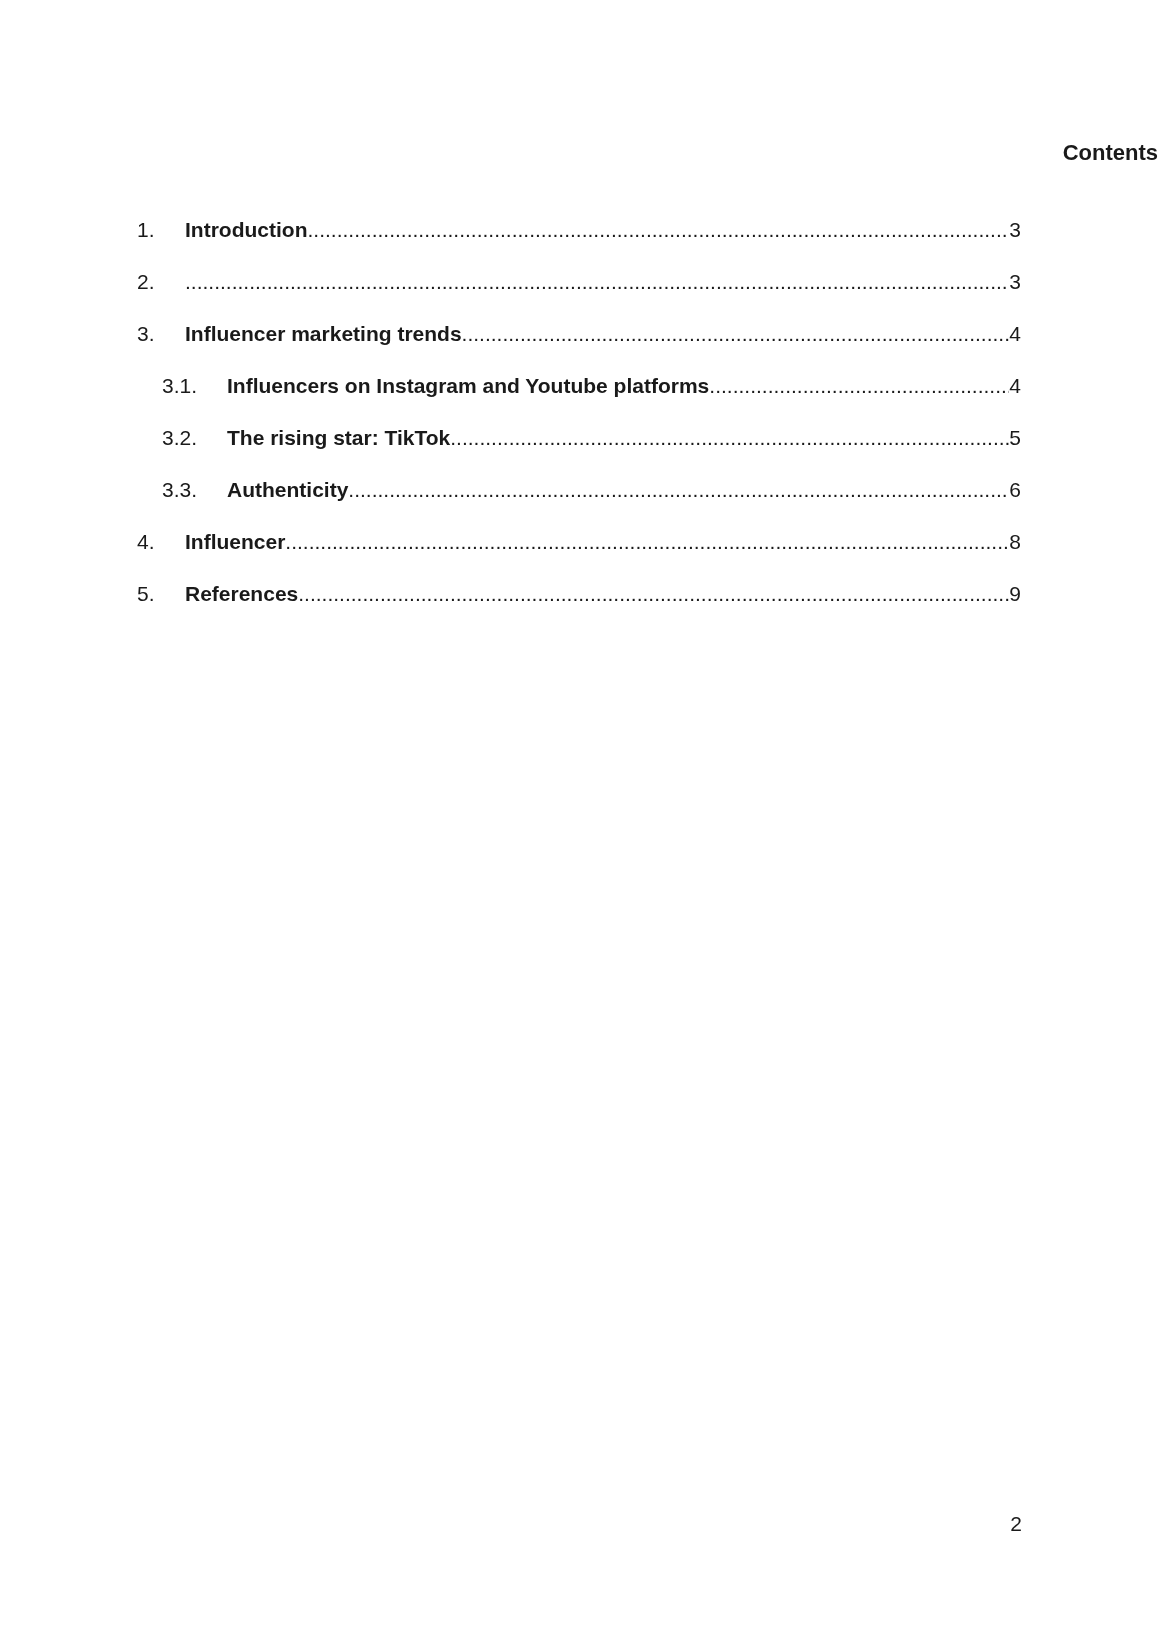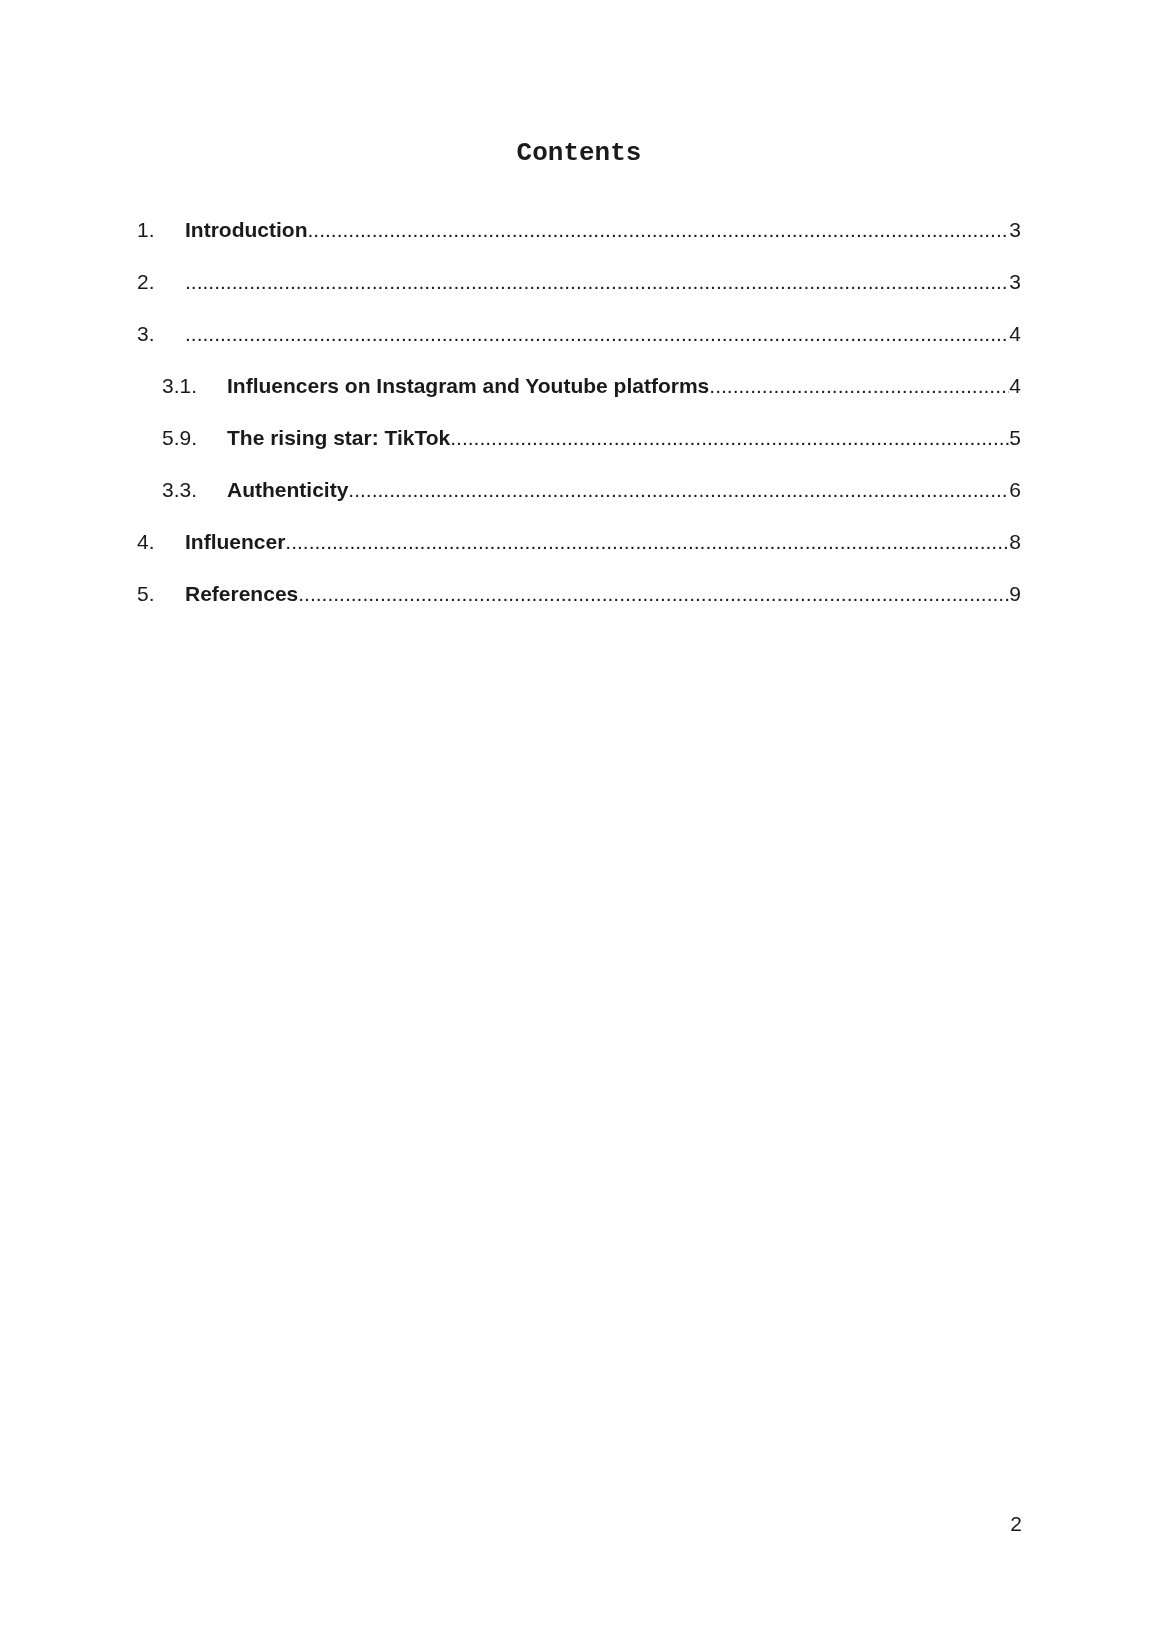--- a/index.html
+++ b/index.html
@@ -14,25 +14,24 @@
     color: var(--text-color, #1a1a1a);
     font-family: "Liberation Sans", sans-serif;
     overflow: hidden;
   }
   .doc-title {
     position: absolute;
     top: 140px;
     left: 0;
     width: 100%;
     margin: 0;
-    text-align: center;
-    font-size: 26px;
+    text-align: right;
+    font-size: 22px;
     line-height: 26px;
     font-weight: 700;
-    font-family: Liberation Mono, monospace;
   }
   .toc {
     position: absolute;
     left: 137px;
     right: 137px;
     top: 204px;
   }
   .toc-row {
     display: flex;
     height: 52px;
@@ -81,33 +80,34 @@
   </div>
 
   <div class="toc-row level-1">
     <span class="toc-num">2.</span>
     <span class="toc-leader">............................................................................................................................................................................................................................................................................................................</span>
     <span class="toc-page">3</span>
   </div>
 
   <div class="toc-row level-1">
     <span class="toc-num">3.</span>
+    <span class="toc-label">Influencer marketing trends</span>
     <span class="toc-leader">............................................................................................................................................................................................................................................................................................................</span>
     <span class="toc-page">4</span>
   </div>
 
   <div class="toc-row level-2">
     <span class="toc-num">3.1.</span>
     <span class="toc-label">Influencers on Instagram and Youtube platforms</span>
     <span class="toc-leader">............................................................................................................................................................................................................................................................................................................</span>
     <span class="toc-page">4</span>
   </div>
 
   <div class="toc-row level-2">
-    <span class="toc-num">5.9.</span>
+    <span class="toc-num">3.2.</span>
     <span class="toc-label">The rising star: TikTok</span>
     <span class="toc-leader">............................................................................................................................................................................................................................................................................................................</span>
     <span class="toc-page">5</span>
   </div>
 
   <div class="toc-row level-2">
     <span class="toc-num">3.3.</span>
     <span class="toc-label">Authenticity</span>
     <span class="toc-leader">............................................................................................................................................................................................................................................................................................................</span>
     <span class="toc-page">6</span>

